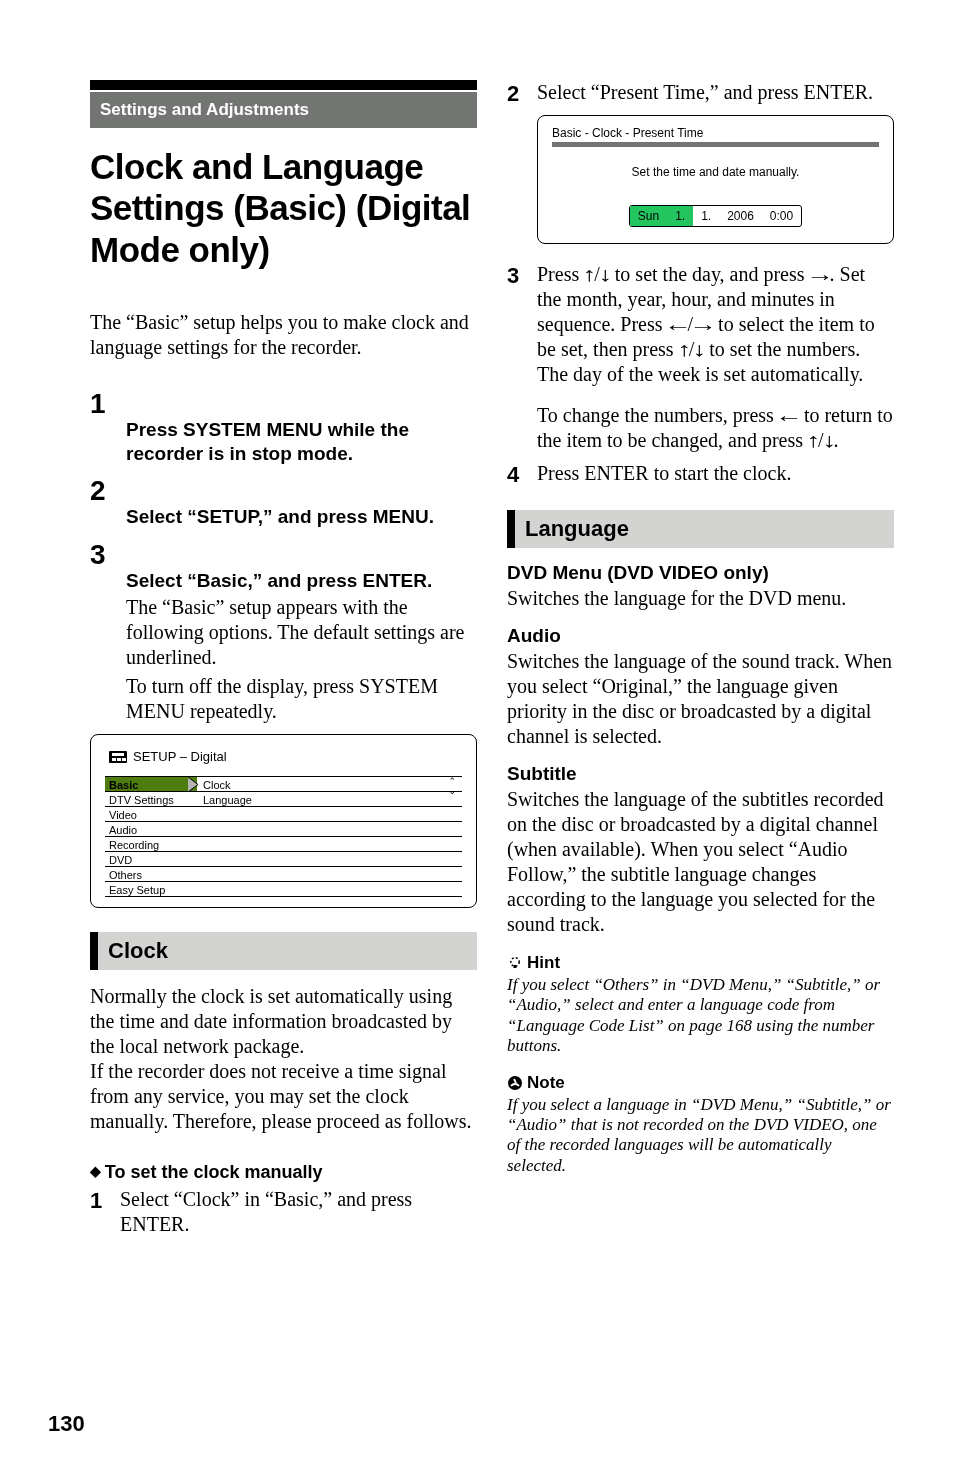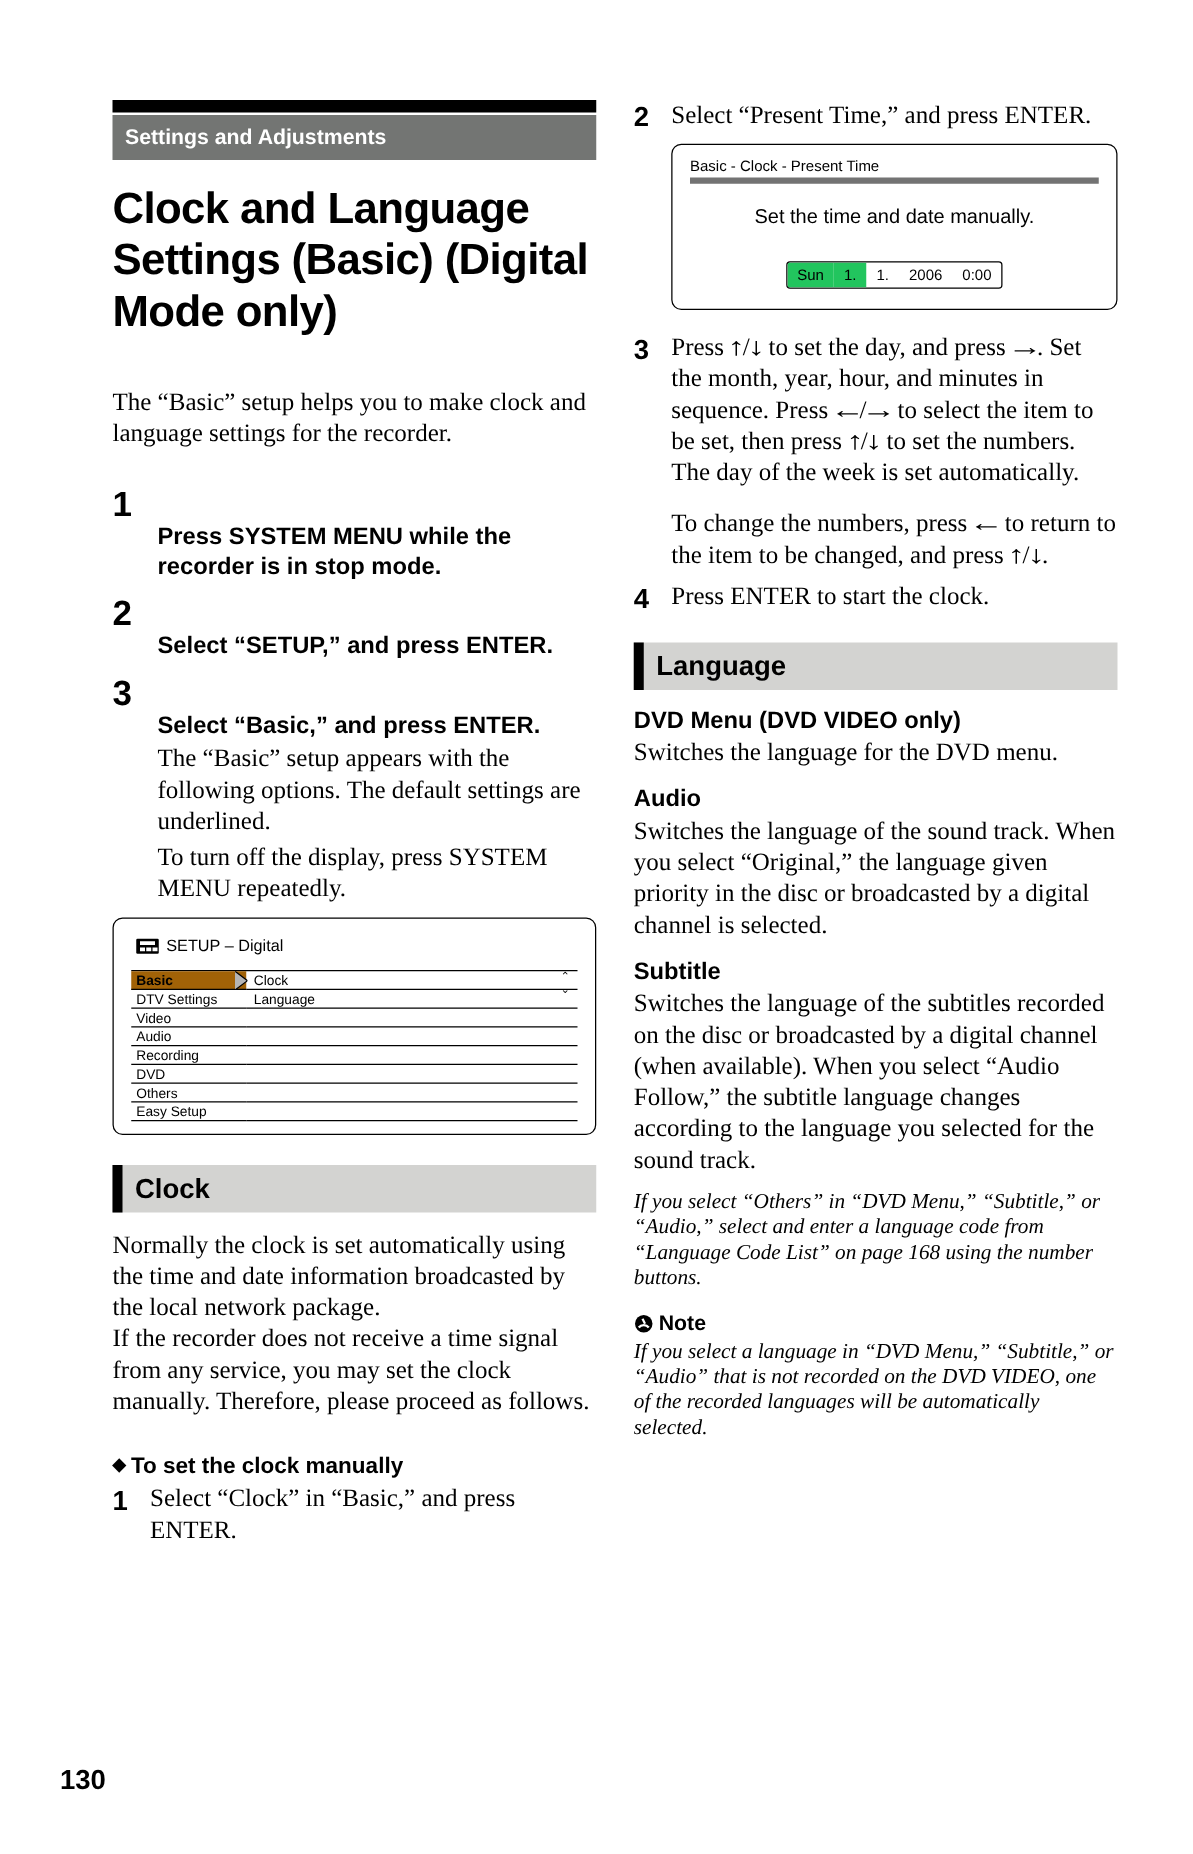--- a/index.html
+++ b/index.html
@@ -166,21 +166,21 @@
     font-size: 12px;
   }
   .screen-crumb {
     font-size: 12px;
     border-bottom: 5px solid #737373;
     padding-bottom: 2px;
     margin-bottom: 18px;
   }
   .screen-center {
     text-align: center;
-    font-size: 16px;
+    font-size: 12px;
     margin-bottom: 26px;
   }
   .time-box {
     display: inline-flex;
     border: 1px solid #000;
     border-radius: 3px;
     overflow: hidden;
     font-size: 12px;
   }
   .time-cell {
@@ -226,21 +226,21 @@
     width: 92px;
     font-size: 11px;
   }
   .setup-left .row {
     border-bottom: 1px solid #000;
     padding: 2px 4px;
     height: 15px;
     box-sizing: border-box;
   }
   .setup-left .row.sel {
-    background: #a16207;
+    background: #4d7c0f;
     font-weight: bold;
     position: relative;
   }
   .tri {
     position: absolute;
     right: -1px;
     top: 0;
     bottom: 0;
     width: 10px;
   }
@@ -295,21 +295,21 @@
       <div class="step">
         <div class="num">1</div>
         <div class="txt">
           <p class="step-head">Press SYSTEM MENU while the recorder is in stop mode.</p>
         </div>
       </div>
 
       <div class="step">
         <div class="num">2</div>
         <div class="txt">
-          <p class="step-head">Select “SETUP,” and press ENTER.</p>
+          <p class="step-head">Select “SETUP,” and press MENU.</p>
         </div>
       </div>
 
       <div class="step">
         <div class="num">3</div>
         <div class="txt">
           <p class="step-head">Select “Basic,” and press ENTER.</p>
           <p class="step-body">The “Basic” setup appears with the following options. The default settings are underlined.</p>
           <p class="step-body">To turn off the display, press SYSTEM MENU repeatedly.</p>
         </div>
@@ -407,20 +407,26 @@
 
       <p class="mini-head">DVD Menu (DVD VIDEO only)</p>
       <p class="body" style="margin-bottom:10px;">Switches the language for the DVD menu.</p>
 
       <p class="mini-head">Audio</p>
       <p class="body" style="margin-bottom:10px;">Switches the language of the sound track. When you select “Original,” the language given priority in the disc or broadcasted by a digital channel is selected.</p>
 
       <p class="mini-head">Subtitle</p>
       <p class="body" style="margin-bottom:10px;">Switches the language of the subtitles recorded on the disc or broadcasted by a digital channel (when available). When you select “Audio Follow,” the subtitle language changes according to the language you selected for the sound track.</p>
 
+      <p class="hint-label">
+        <svg width="16" height="16" viewBox="0 0 16 16">
+          <circle cx="8" cy="7" r="4.2" fill="none" stroke="#000" stroke-width="1.5" stroke-dasharray="2 2"></circle>
+          <rect x="6.5" y="10" width="3" height="3" fill="#000"></rect>
+        </svg><span>Hint</span>
+      </p>
       <p class="small-body">If you select “Others” in “DVD Menu,” “Subtitle,” or “Audio,” select and enter a language code from “Language Code List” on page 168 using the number buttons.</p>
 
       <p class="note-label">
         <svg width="16" height="16" viewBox="0 0 16 16">
           <circle cx="8" cy="8" r="7" fill="#000"></circle>
           <path d="M4 11 A5 5 0 0 1 12 11" fill="none" stroke="#fff" stroke-width="1.8"></path>
           <line x1="7" y1="4" x2="9" y2="8" stroke="#fff" stroke-width="1.8"></line>
         </svg><span>Note</span>
       </p>
       <p class="small-body">If you select a language in “DVD Menu,” “Subtitle,” or “Audio” that is not recorded on the DVD VIDEO, one of the recorded languages will be automatically selected.</p>

